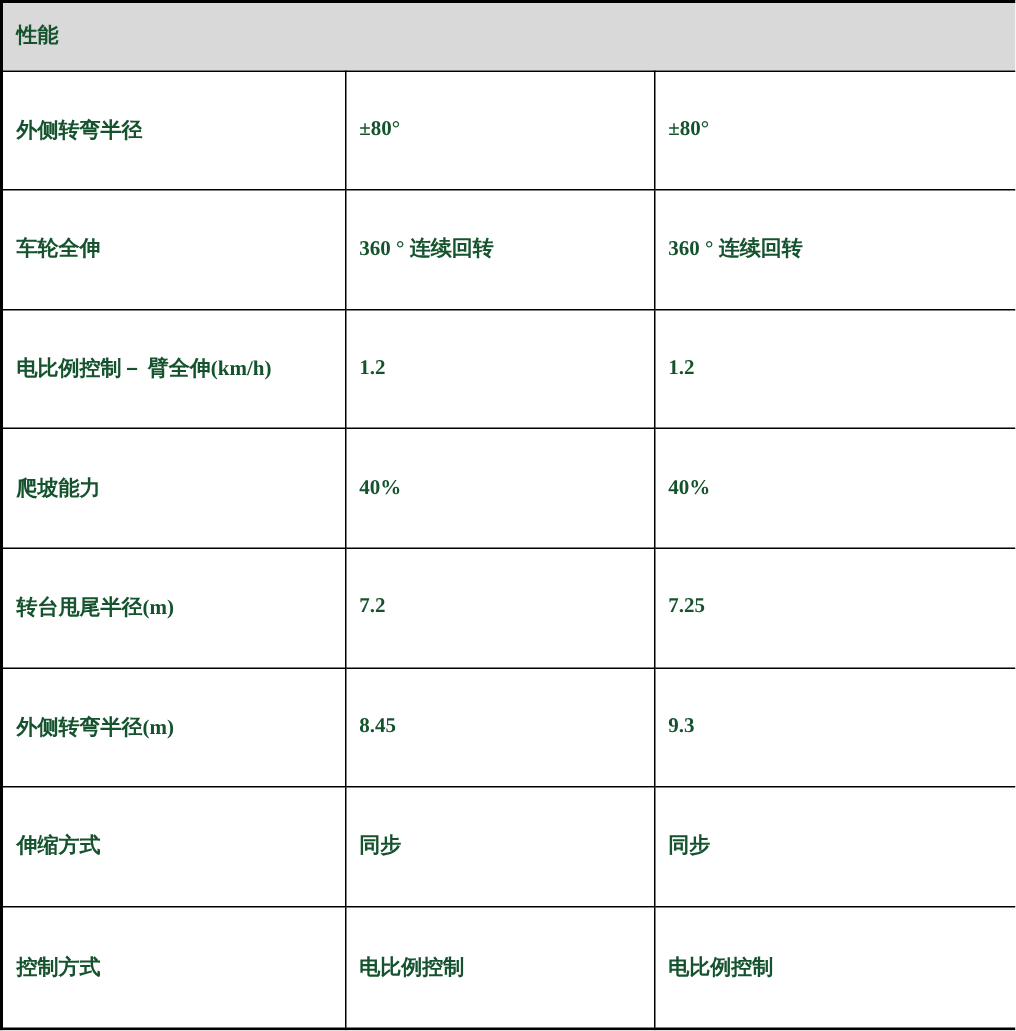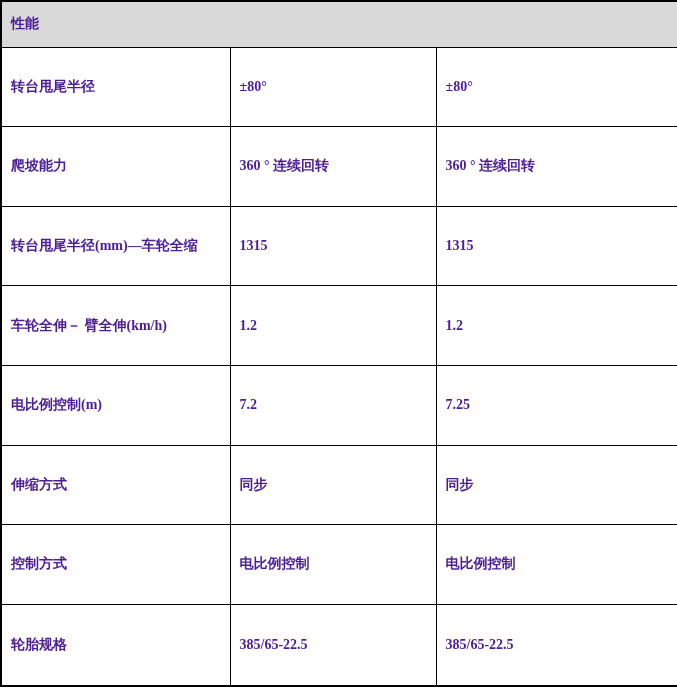--- a/index.html
+++ b/index.html
@@ -20,21 +20,21 @@
     border-collapse: collapse;
     table-layout: fixed;
     box-sizing: border-box;
     border-top: 2px solid #000000;
     border-left: 2px solid #000000;
     border-bottom: 2px solid #000000;
     border-right: 1px solid #c8c8c8;
     font-family: "Liberation Serif", "DejaVu Serif", serif;
     font-weight: bold;
     font-size: 14px;
-    color: #4c1d95;
+    color: #14532d;
   }
   table.spec-table th,
   table.spec-table td {
     border: 1px solid #000000;
     padding: 0 0 0 9px;
     text-align: left;
     vertical-align: middle;
     overflow: hidden;
     white-space: nowrap;
   }
@@ -57,65 +57,65 @@
       <col style="width:206px">
       <col style="width:242px">
     </colgroup>
     <tbody>
       <tr class="header-row">
         <th colspan="3">性能</th>
       </tr>
 
 
   <tr>
-    <td>转台甩尾半径</td>
+    <td>外侧转弯半径</td>
     <td>±80°</td>
     <td>±80°</td>
   </tr>
 
   <tr>
-    <td>爬坡能力</td>
+    <td>车轮全伸</td>
     <td>360 ° 连续回转</td>
     <td>360 ° 连续回转</td>
   </tr>
 
-  <tr>
-    <td>转台甩尾半径(mm)—车轮全缩</td>
-    <td>1315</td>
-    <td>1315</td>
-  </tr>
 
 
 
   <tr>
-    <td>车轮全伸－ 臂全伸(km/h)</td>
+    <td>电比例控制－ 臂全伸(km/h)</td>
     <td>1.2</td>
     <td>1.2</td>
   </tr>
 
+  <tr>
+    <td>爬坡能力</td>
+    <td>40%</td>
+    <td>40%</td>
+  </tr>
 
   <tr>
-    <td>电比例控制(m)</td>
+    <td>转台甩尾半径(m)</td>
     <td>7.2</td>
     <td>7.25</td>
   </tr>
 
+  <tr>
+    <td>外侧转弯半径(m)</td>
+    <td>8.45</td>
+    <td>9.3</td>
+  </tr>
 
   <tr>
     <td>伸缩方式</td>
     <td>同步</td>
     <td>同步</td>
   </tr>
 
   <tr>
     <td>控制方式</td>
     <td>电比例控制</td>
     <td>电比例控制</td>
   </tr>
 
-  <tr>
-    <td>轮胎规格</td>
-    <td>385/65-22.5</td>
-    <td>385/65-22.5</td>
-  </tr>
 </tbody>
   </table>
 </div>
 
 </body></html>

